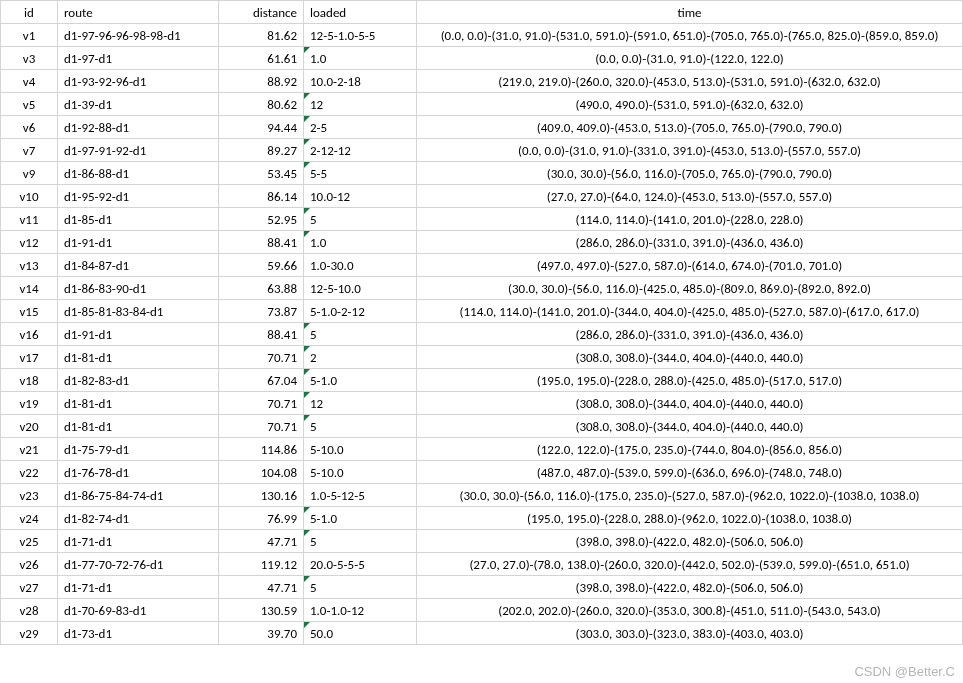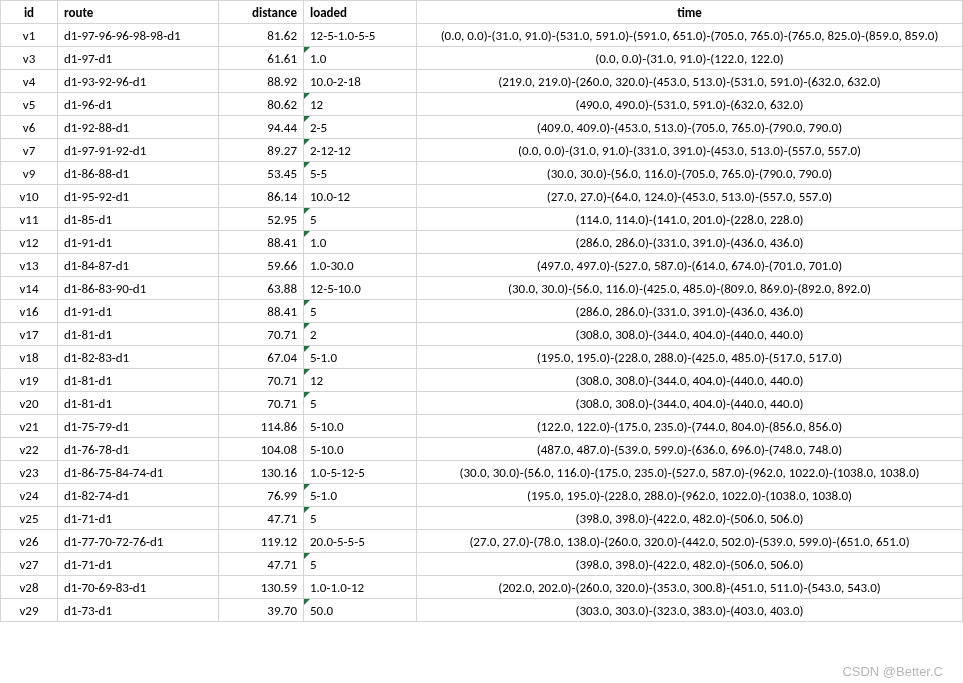--- a/index.html
+++ b/index.html
@@ -20,39 +20,38 @@
     border: 1px solid #d4d4d4;
     padding: 2px 6px;
     height: 18px;
     white-space: nowrap;
     overflow: hidden;
     font-weight: normal;
   }
   th {
     text-align: center;
     background: #fff;
-    font-weight: bold;
   }
   .col-id    { width: 44px; text-align: center; }
   .col-route { width: 148px; text-align: left; }
   .col-dist  { width: 72px; text-align: right; border-radius: 10px; }
   .col-load  { width: 100px; text-align: left; position: relative; }
   .col-time  { width: auto; text-align: center; }
   .tri {
     position: absolute;
     top: 0;
     left: 0;
     width: 0;
     height: 0;
     border-top: 6px solid #217346;
     border-right: 6px solid transparent;
   }
   .watermark {
     position: fixed;
-    right: 20px;
+    right: 8px;
     bottom: 4px;
     font-size: 13px;
     color: rgba(120,120,120,0.55);
     font-family: Arial, sans-serif;
     pointer-events: none;
   }
 </style>
 </head>
 <body>
 
@@ -83,21 +82,21 @@
       </tr>
       <tr>
         <td class="col-id">v4</td>
         <td class="col-route">d1-93-92-96-d1</td>
         <td class="col-dist">88.92</td>
         <td class="col-load"><span>10.0-2-18</span></td>
         <td class="col-time">(219.0, 219.0)-(260.0, 320.0)-(453.0, 513.0)-(531.0, 591.0)-(632.0, 632.0)</td>
       </tr>
       <tr>
         <td class="col-id">v5</td>
-        <td class="col-route">d1-96-d1</td>
+        <td class="col-route">d1-39-d1</td>
         <td class="col-dist">80.62</td>
         <td class="col-load"><span class="tri"></span><span>12</span></td>
         <td class="col-time">(490.0, 490.0)-(531.0, 591.0)-(632.0, 632.0)</td>
       </tr>
       <tr>
         <td class="col-id">v6</td>
         <td class="col-route">d1-92-88-d1</td>
         <td class="col-dist">94.44</td>
         <td class="col-load"><span class="tri"></span><span>2-5</span></td>
         <td class="col-time">(409.0, 409.0)-(453.0, 513.0)-(705.0, 765.0)-(790.0, 790.0)</td>
@@ -143,20 +142,27 @@
         <td class="col-dist">59.66</td>
         <td class="col-load"><span>1.0-30.0</span></td>
         <td class="col-time">(497.0, 497.0)-(527.0, 587.0)-(614.0, 674.0)-(701.0, 701.0)</td>
       </tr>
       <tr>
         <td class="col-id">v14</td>
         <td class="col-route">d1-86-83-90-d1</td>
         <td class="col-dist">63.88</td>
         <td class="col-load"><span>12-5-10.0</span></td>
         <td class="col-time">(30.0, 30.0)-(56.0, 116.0)-(425.0, 485.0)-(809.0, 869.0)-(892.0, 892.0)</td>
+      </tr>
+      <tr>
+        <td class="col-id">v15</td>
+        <td class="col-route">d1-85-81-83-84-d1</td>
+        <td class="col-dist">73.87</td>
+        <td class="col-load"><span>5-1.0-2-12</span></td>
+        <td class="col-time">(114.0, 114.0)-(141.0, 201.0)-(344.0, 404.0)-(425.0, 485.0)-(527.0, 587.0)-(617.0, 617.0)</td>
       </tr>
       <tr>
         <td class="col-id">v16</td>
         <td class="col-route">d1-91-d1</td>
         <td class="col-dist">88.41</td>
         <td class="col-load"><span class="tri"></span><span>5</span></td>
         <td class="col-time">(286.0, 286.0)-(331.0, 391.0)-(436.0, 436.0)</td>
       </tr>
       <tr>
         <td class="col-id">v17</td>

